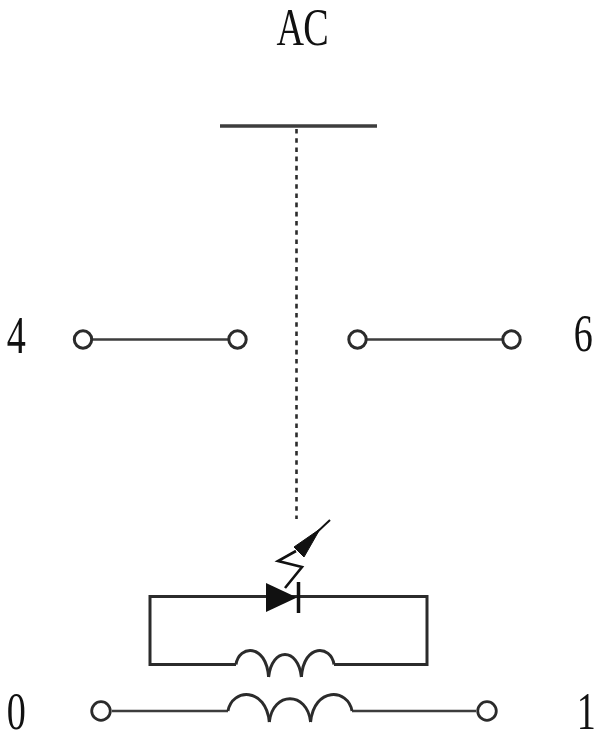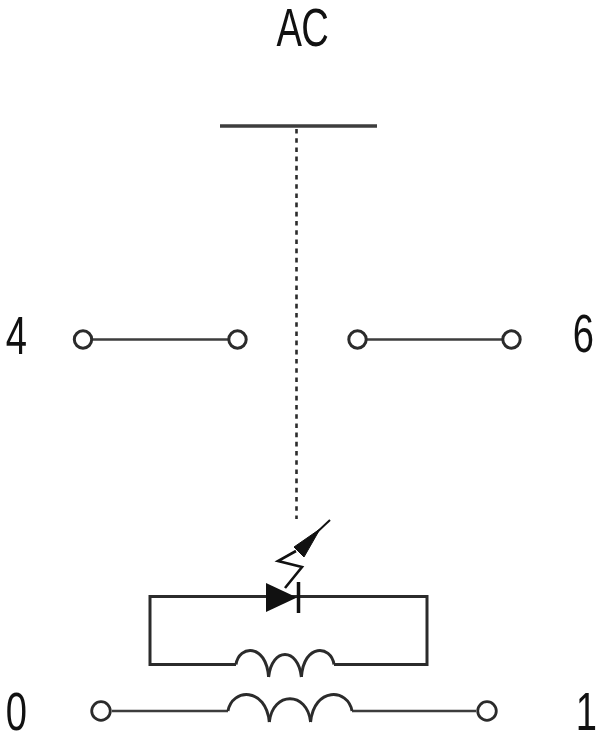--- a/index.html
+++ b/index.html
@@ -7,21 +7,21 @@
     --wire:#3d3d3d;
     --text:#111111;
     --bg:#ffffff;
   }
   html,body{margin:0;padding:0;background:var(--bg);}
   #stage{
     position:relative;
     width:600px;height:733px;
     background:var(--bg);
     overflow:hidden;
-    font-family:Liberation Sans, sans-serif;
+    font-family:Liberation Serif, serif;
   }
   #artwork{position:absolute;left:0;top:0;width:600px;height:733px;}
   .lbl{
     position:absolute;
     width:60px;
     text-align:center;
     font-size:53px;
     line-height:1;
     color:var(--text);
     transform:scaleX(0.72);

